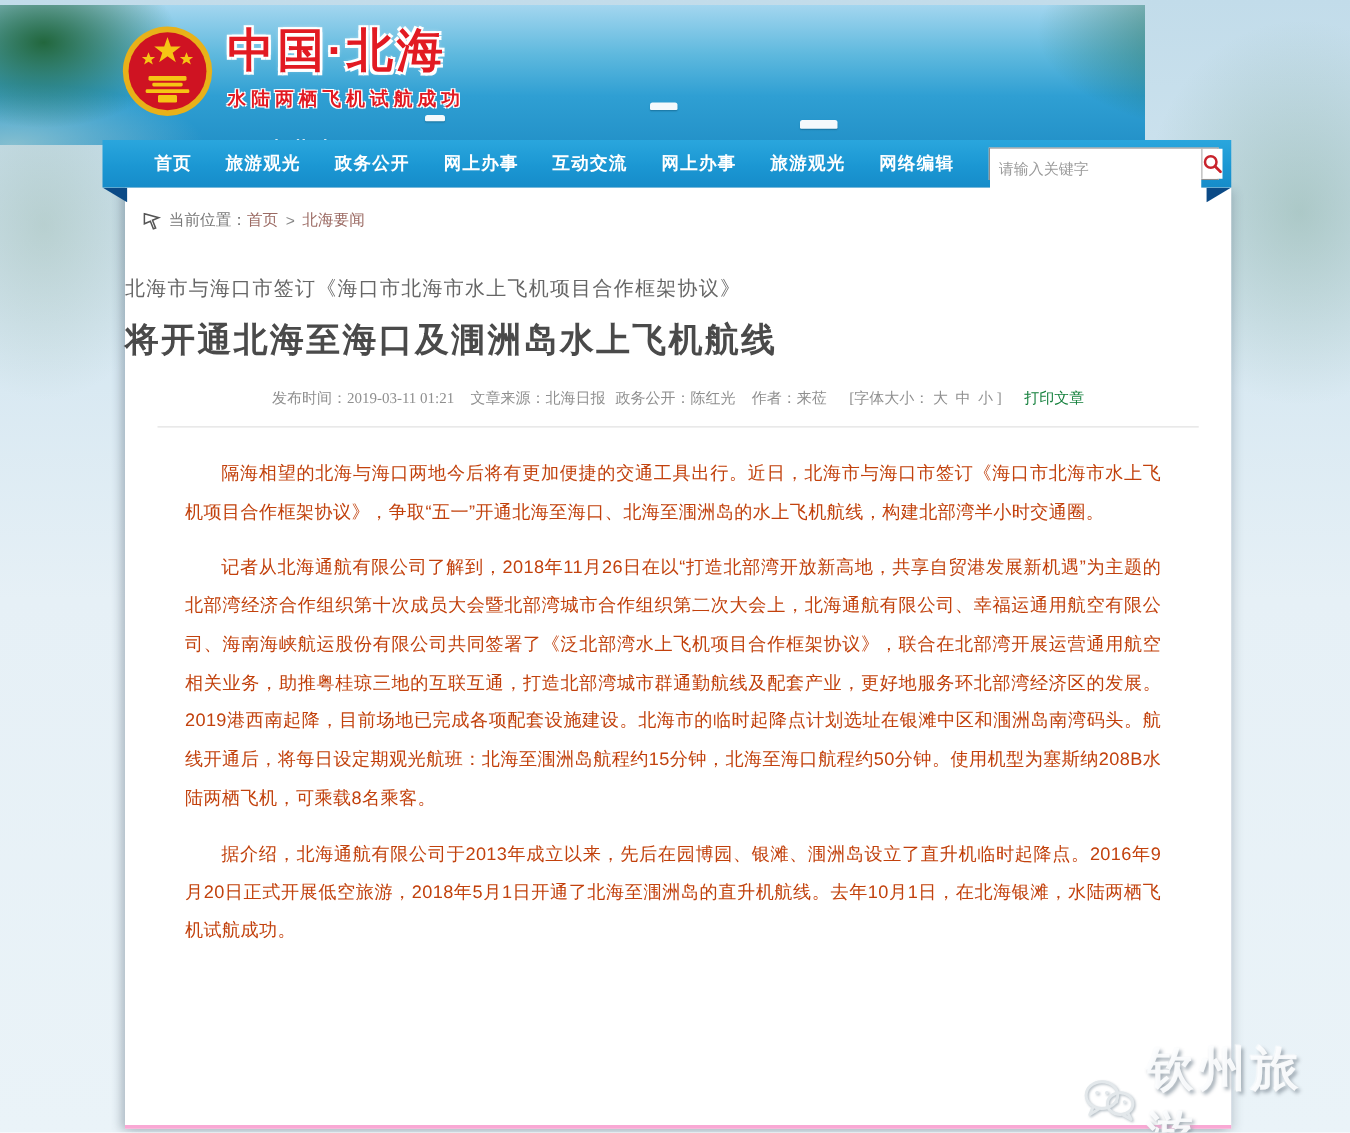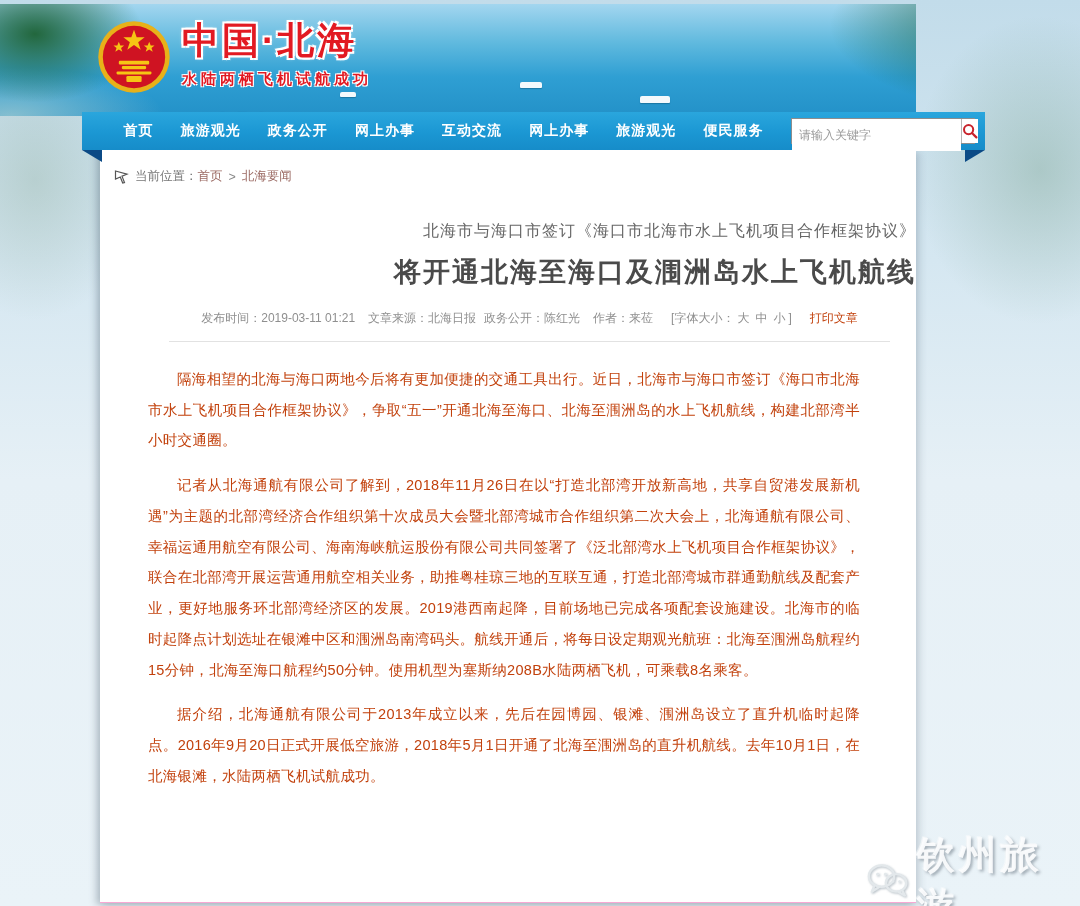--- a/index.html
+++ b/index.html
@@ -61,46 +61,46 @@
     font-family:"Liberation Sans","DejaVu Sans",sans-serif;
   }
   .search-input::placeholder { color:#9a9a9a; }
   .search-btn {
     width:26px; background:#ffffff; border:none; border-left:1px solid #b5b5b5;
     display:flex; align-items:center; justify-content:center; cursor:pointer;
   }
 
   
   .panel {
-    position:absolute; left:100px; top:150px; width:816px; height:753px;
+    position:absolute; left:100px; top:150px; width:885px; height:753px;
     background:#ffffff;
     box-shadow:-4px 2px 7px rgba(60,80,95,0.30), 4px 2px 7px rgba(60,80,95,0.18);
-    border-bottom:1px solid #f9a8d4;
+    border-bottom:3px solid #f9a8d4;
     z-index:1;
   }
   .breadcrumb {
     display:flex; align-items:center; padding:18px 0 10px 14px;
     font-size:12.5px; color:#777;
   }
   .breadcrumb .crumb-icon { margin-right:6px; display:flex; }
   .breadcrumb a { text-decoration:none; cursor:pointer; }
   .crumb-home, .crumb-current { color:#9b6a63; }
   .crumb-sep { margin:0 6px; color:#888; }
 
-  .article-header { text-align:right; margin-top:26px;padding-left:43px; }
+  .article-header { text-align:left; margin-top:26px; }
   .supertitle { font-size:16px; color:#666; letter-spacing:1px; }
   .main-title { font-size:27px; font-weight:bold; color:#4a4a4a; margin-top:12px; letter-spacing:2px; }
   .meta-row {
     margin-top:20px; font-size:12px; color:#8f8f8f;
     display:flex; justify-content:center; flex-wrap:nowrap; white-space:nowrap;
   }
-  .meta-row .meta-item { margin:0 9px; }
+  .meta-row .meta-item { margin:0 9px;font-family:Liberation Serif, serif; }
   .meta-row .tight { margin:0 4px; }
   .font-size-opt { margin:0 3px; cursor:pointer; color:#8f8f8f; }
-  .print-link { cursor:pointer; color:#c2410c; }
+  .print-link { cursor:pointer; color:#15803d; }
   .meta-rule { border:none; border-top:1px solid #e2e2e2; margin:14px 26px 0 26px; }
 
   .article-body { padding:22px 56px 0 48px; }
   .article-body p {
     font-size:14.5px; color:#c2410c; line-height:2.12; text-indent:2em;
     text-align:justify; margin-bottom:14px; letter-spacing:0.3px;
   }
 
   
   .watermark {
@@ -143,21 +143,21 @@
 
 <div class="nav">
   <div class="nav-items">
       <div class="nav-item">首页</div>
       <div class="nav-item">旅游观光</div>
       <div class="nav-item">政务公开</div>
       <div class="nav-item">网上办事</div>
       <div class="nav-item">互动交流</div>
       <div class="nav-item">网上办事</div>
       <div class="nav-item">旅游观光</div>
-      <div class="nav-item">便民服务</div>
+      <div class="nav-item">网络编辑</div>
     </div>
   <div class="search-box">
     <input class="search-input" type="text" placeholder="请输入关键字" style="">
     <button class="search-btn">
       <svg width="16" height="16" viewBox="0 0 16 16">
         <circle cx="6.6" cy="6.6" r="4.6" fill="none" stroke="#c8232c" stroke-width="2"></circle>
         <line x1="10.2" y1="10.2" x2="14.4" y2="14.4" stroke="#c8232c" stroke-width="2.2" stroke-linecap="round"></line>
       </svg>
     </button>
   </div>

